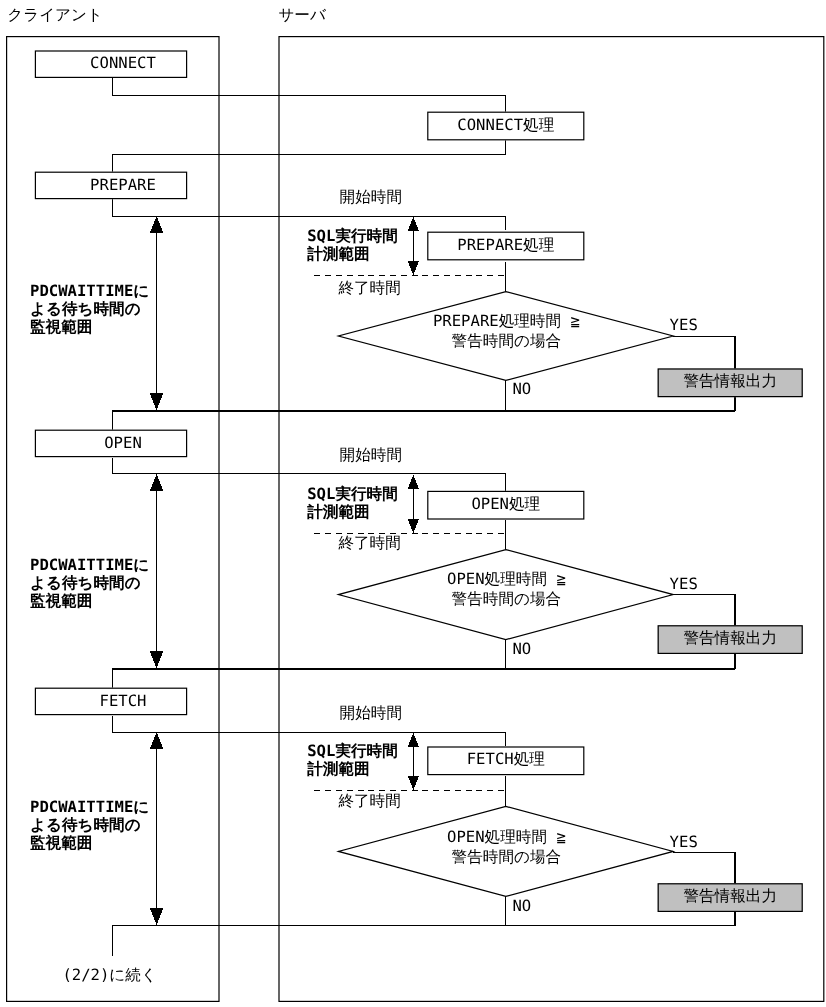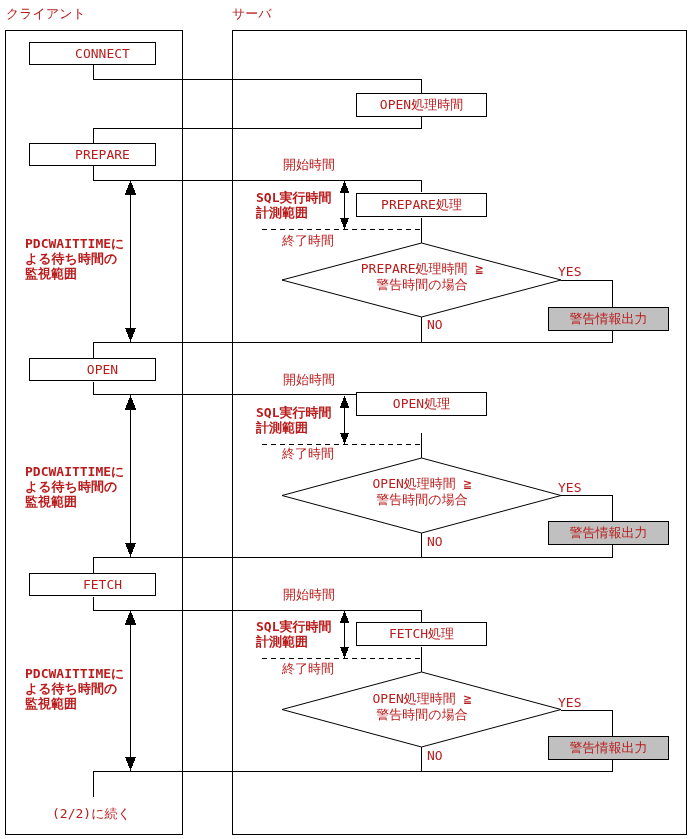--- a/index.html
+++ b/index.html
@@ -1,19 +1,19 @@
 <!DOCTYPE html>
 <html><head>
 <meta charset="utf-8">
 <style>
   html,body { margin:0; padding:0; background:#fff; }
   .canvas {
     position:relative; width:688px; height:839px; background:#ffffff;
     font-family:"DejaVu Sans Mono","DejaVu Sans",sans-serif;
-    font-size:13px; color:#b91c1c; overflow:hidden;
+    font-size:13px; color:#000000; overflow:hidden;
   }
   .lane {
     position:absolute; border:1px solid #000; background:transparent;
     box-sizing:border-box;
   }
   .lines-layer { position:absolute; left:0; top:0; width:688px; height:839px; }
   .box {
     position:absolute; border:1px solid #000; background:#fff;
     box-sizing:border-box; text-align:center; white-space:nowrap;
   }
@@ -84,21 +84,21 @@
         <polygon points="130.5,611.5 125.5,624 135.5,624"></polygon>
         <polygon points="130.5,769.5 125.5,757 135.5,757"></polygon>
       </g>
     </g>
   </svg>
 
   <div class="lbl" style="left:6px; top:6px;">クライアント</div>
   <div class="lbl" style="left:232px; top:6px;">サーバ</div>
 
   <div class="box stepbox" style="top:42px;">CONNECT</div>
-  <div class="box procbox" style="top:93px;">OPEN処理時間</div>
+  <div class="box procbox" style="top:93px;">CONNECT処理</div>
 
   <div class="box stepbox" style="top:143px;">PREPARE</div>
   <div class="lbl" style="left:283px; top:157px;">開始時間</div>
   <div class="multiline" style="left:256px; top:190px;">
     <div>SQL実行時間</div>
     <div>計測範囲</div>
   </div>
   <div class="box procbox" style="top:193px;">PREPARE処理</div>
   <div class="lbl" style="left:282px; top:233px;">終了時間</div>
   <div class="multiline" style="left:25px; top:236px;">
@@ -113,21 +113,21 @@
   <div class="lbl" style="left:558px; top:264px;">YES</div>
   <div class="lbl" style="left:427px; top:317px;">NO</div>
   <div class="box warnbox" style="top:307px;">警告情報出力</div>
 
   <div class="box stepbox" style="top:358px;">OPEN</div>
   <div class="lbl" style="left:283px; top:372px;">開始時間</div>
   <div class="multiline" style="left:256px; top:405px;">
     <div>SQL実行時間</div>
     <div>計測範囲</div>
   </div>
-  <div class="box procbox" style="top:392px;">OPEN処理</div>
+  <div class="box procbox" style="top:409px;">OPEN処理</div>
   <div class="lbl" style="left:282px; top:446px;">終了時間</div>
   <div class="multiline" style="left:25px; top:464px;">
     <div>PDCWAITTIMEに</div>
     <div>よる待ち時間の</div>
     <div>監視範囲</div>
   </div>
   <div class="dtext" style="top:476px;">
     <div>OPEN処理時間 ≧</div>
     <div>警告時間の場合</div>
   </div>

